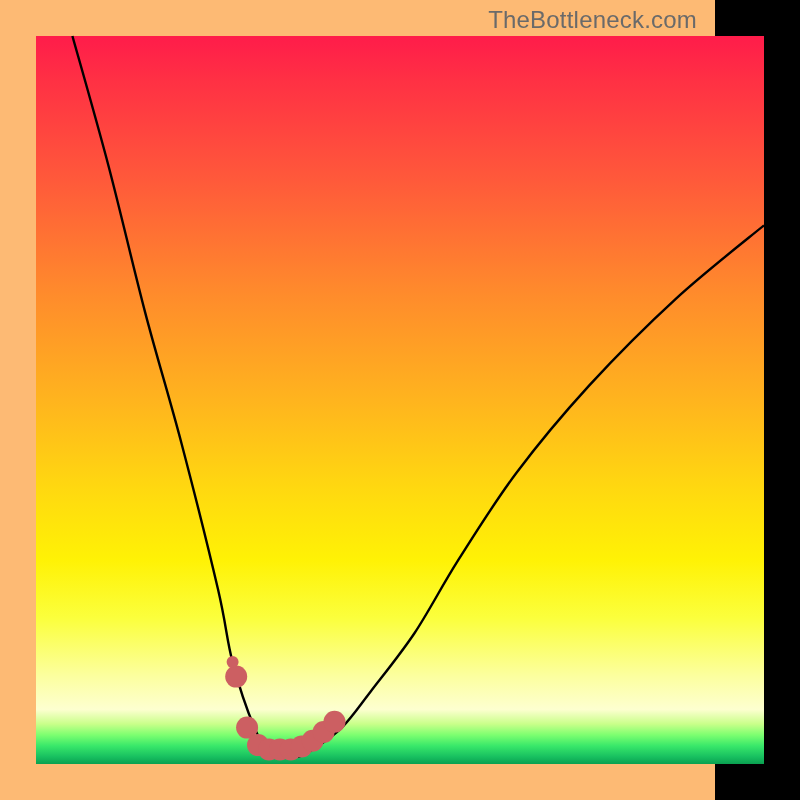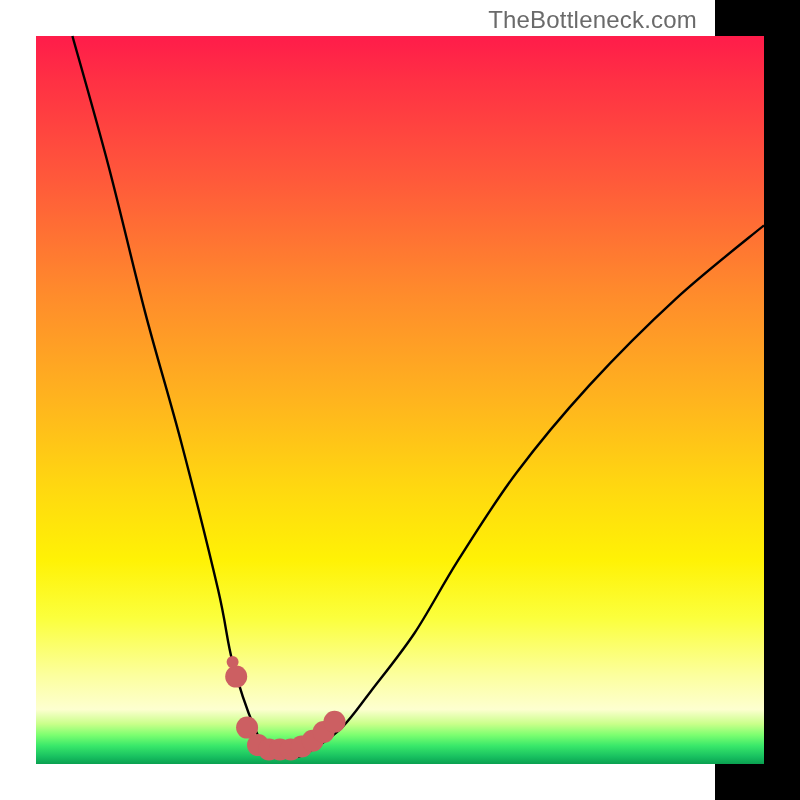--- a/index.html
+++ b/index.html
@@ -10,21 +10,21 @@
     background: #000000;
     overflow: hidden;
     font-family: Arial, Helvetica, sans-serif;
   }
   .frame {
     position: absolute;
     top: 0;
     left: 0;
     width: 715px;
     height: 800px;
-    background: #ffffff;
+    background: #fdba74;
   }
   .plot-area {
     position: absolute;
     top: 36px;
     left: 36px;
     width: 728px;
     height: 728px;
     
     background: linear-gradient(
       to bottom,

